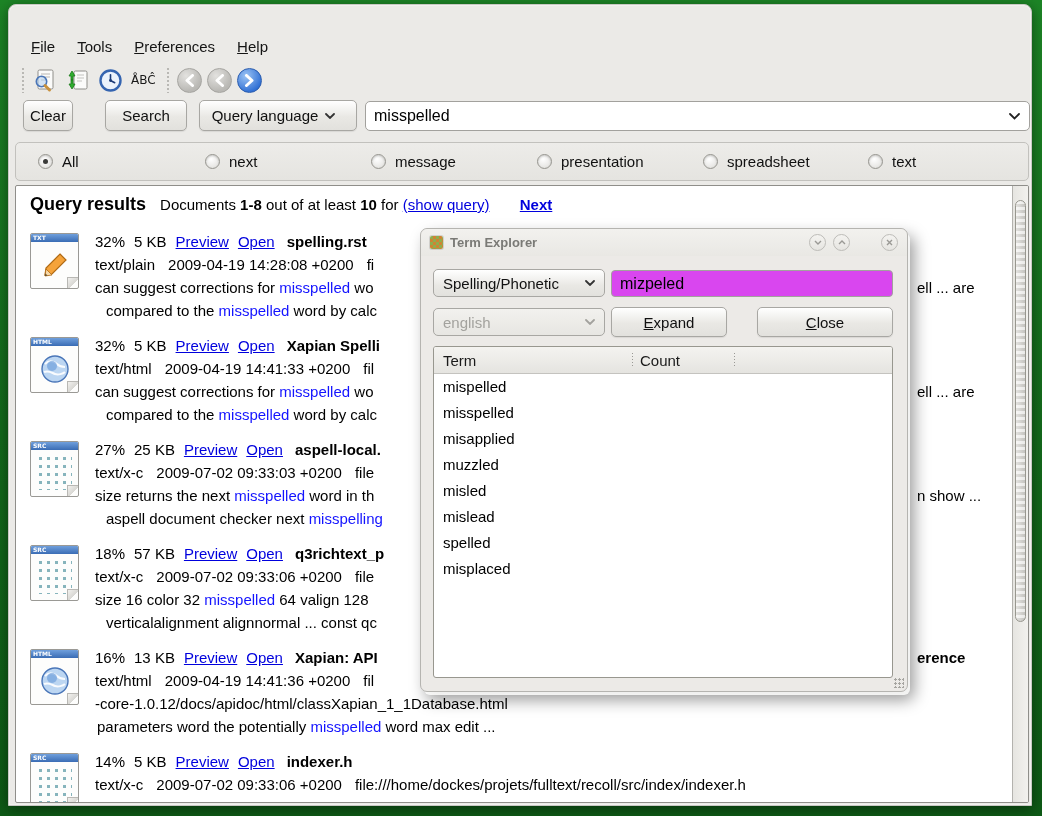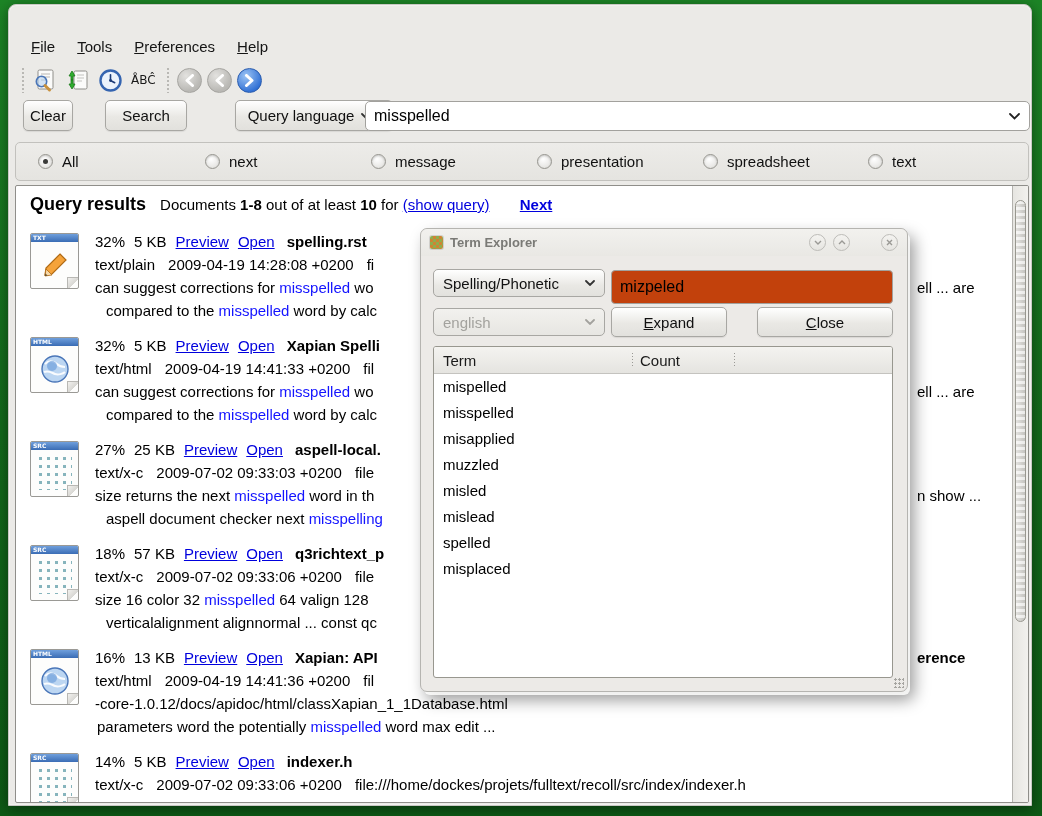--- a/index.html
+++ b/index.html
@@ -76,21 +76,21 @@
   
   .btn {
     border:1px solid #a8a7a3; border-radius:5px;
     background: linear-gradient(180deg,#ffffff,#e9e8e4 55%, #e2e1dd);
     font-size:15px; color:#111; text-align:center;
     box-shadow: 0 1px 1px rgba(0,0,0,.08);
     display:flex; align-items:center; justify-content:center;
   }
   #clear-btn  { position:absolute; left:14px;  top:95px; width:50px;  height:31px; }
   #search-btn { position:absolute; left:96px;  top:95px; width:82px;  height:31px; }
-  #qlang-btn  { position:absolute; left:190px; top:95px; width:158px; height:31px; gap:7px;margin-left:36px; }
+  #qlang-btn  { position:absolute; left:190px; top:95px; width:158px; height:31px; gap:7px; }
   .combo-input {
     position:absolute; left:356px; top:96px; width:665px; height:30px;
     background:#fff; border:1px solid #a2a19d; border-radius:5px;
     display:flex; align-items:center;
   }
   .combo-input input {
     flex:1; border:none; outline:none; background:transparent;
     font-size:16px; color:#000; padding:0 8px;
     font-family:"Liberation Sans","DejaVu Sans",sans-serif;
   }
@@ -196,22 +196,22 @@
   .dlg-combo {
     position:absolute; border:1px solid #a8a7a3; border-radius:5px; height:28px;
     background: linear-gradient(180deg,#ffffff,#e9e8e4 60%, #e2e1dd);
     display:flex; align-items:center; justify-content:space-between;
     font-size:15px; color:#111; padding:0 9px;
   }
   .dlg-combo.disabled { color:#a3a29e; background: linear-gradient(180deg,#f2f1ee,#e7e6e2); }
   #mode-combo { left:12px; top:40px; width:172px; }
   #lang-combo { left:12px; top:79px; width:172px; }
   .dlg-input {
-    position:absolute; left:190px; top:41px; width:282px; height:34px;
-    background:#c2410c; border:1px solid #a2a19d; border-radius:4px;
+    position:absolute; left:190px; top:41px; width:282px; height:27px;
+    background:#d946ef; border:1px solid #a2a19d; border-radius:4px;
   }
   .dlg-input input {
     width:100%; height:100%; border:none; outline:none; background:transparent;
     font-size:16px; padding:0 8px; font-family:"Liberation Sans","DejaVu Sans",sans-serif;
   }
   #expand-btn { position:absolute; left:190px; top:78px; width:116px; height:30px;text-align:center; }
   #close-btn  { position:absolute; left:336px; top:78px; width:136px; height:30px; }
 
   .term-table {
     position:absolute; left:12px; top:117px; width:460px; height:332px;

